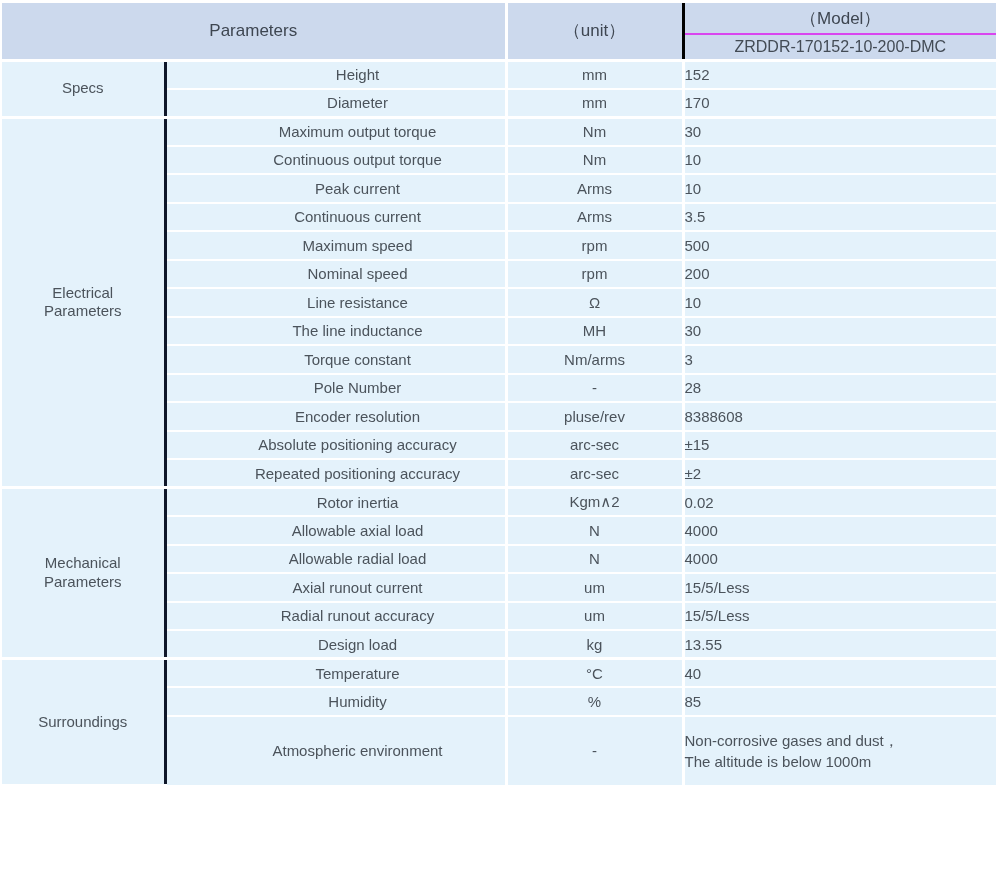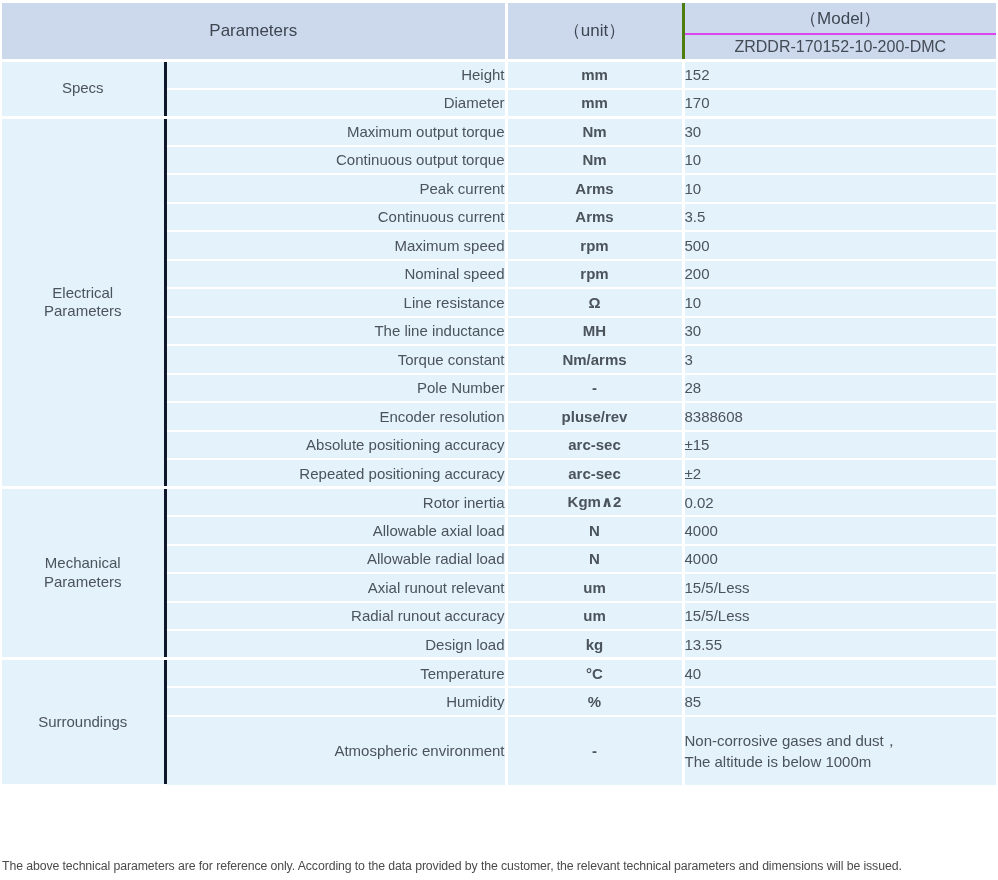--- a/index.html
+++ b/index.html
@@ -28,48 +28,47 @@
 
   
   thead th {
     background: #ccd9ed;
     color: #3e4651;
     font-size: 17px;
     text-align: center;
     border-bottom: 3px solid #ffffff;
   }
   th.h-params { border-right: 3px solid #ffffff; height: 57px; }
-  th.h-unit   { border-right: 3px solid #4d7c0f; }
+  th.h-unit   { border-right: 3px solid #000000; }
   th.h-model  { height: 30px; border-bottom: 2px solid #d946ef; }
   th.h-model-val { height: 25px; font-size: 16px; color: #434b55; }
 
   
   tbody td {
     background: #e4f2fb;
     color: #4b535b;
     font-size: 15px;
     height: 28.5px;
     border-bottom: 2px solid #ffffff;
   }
   td.cat {
     text-align: center;
     border-right: 3px solid #0f172a;
     white-space: pre-line;
     line-height: 1.25;
     border-bottom: 3px solid #ffffff;
   }
   td.param {
-    text-align: right;
+    text-align: center;
     padding-left: 44px;
     border-right: 3px solid #ffffff;
   }
   td.unit {
     text-align: center;
     border-right: 3px solid #ffffff;
-    font-weight: bold;
   }
   td.value { }
 
   tr.sec-end td { border-bottom-width: 3px; }
   tr.row-tall td { height: 70px; }
   td.multiline { white-space: pre-line; line-height: 1.4; }
 
   .footer-note {
     position: absolute;
     left: 2px;
@@ -196,21 +195,21 @@
         <td class="param">Allowable axial load</td>
         <td class="unit">N</td>
         <td class="value">4000</td>
       </tr>
       <tr>
         <td class="param">Allowable radial load</td>
         <td class="unit">N</td>
         <td class="value">4000</td>
       </tr>
       <tr>
-        <td class="param">Axial runout relevant</td>
+        <td class="param">Axial runout current</td>
         <td class="unit">um</td>
         <td class="value">15/5/Less</td>
       </tr>
       <tr>
         <td class="param">Radial runout accuracy</td>
         <td class="unit">um</td>
         <td class="value">15/5/Less</td>
       </tr>
       <tr class="sec-end">
         <td class="param">Design load</td>
@@ -232,15 +231,14 @@
       <tr class="row-tall">
         <td class="param">Atmospheric environment</td>
         <td class="unit">-</td>
         <td class="value multiline">Non-corrosive gases and dust，
 The altitude is below 1000m</td>
       </tr>
 
     </tbody>
   </table>
 
-  <div class="footer-note">The above technical parameters are for reference only. According to the data provided by the customer, the relevant technical parameters and dimensions will be issued.</div>
 
 </div>
 
 </body></html>

